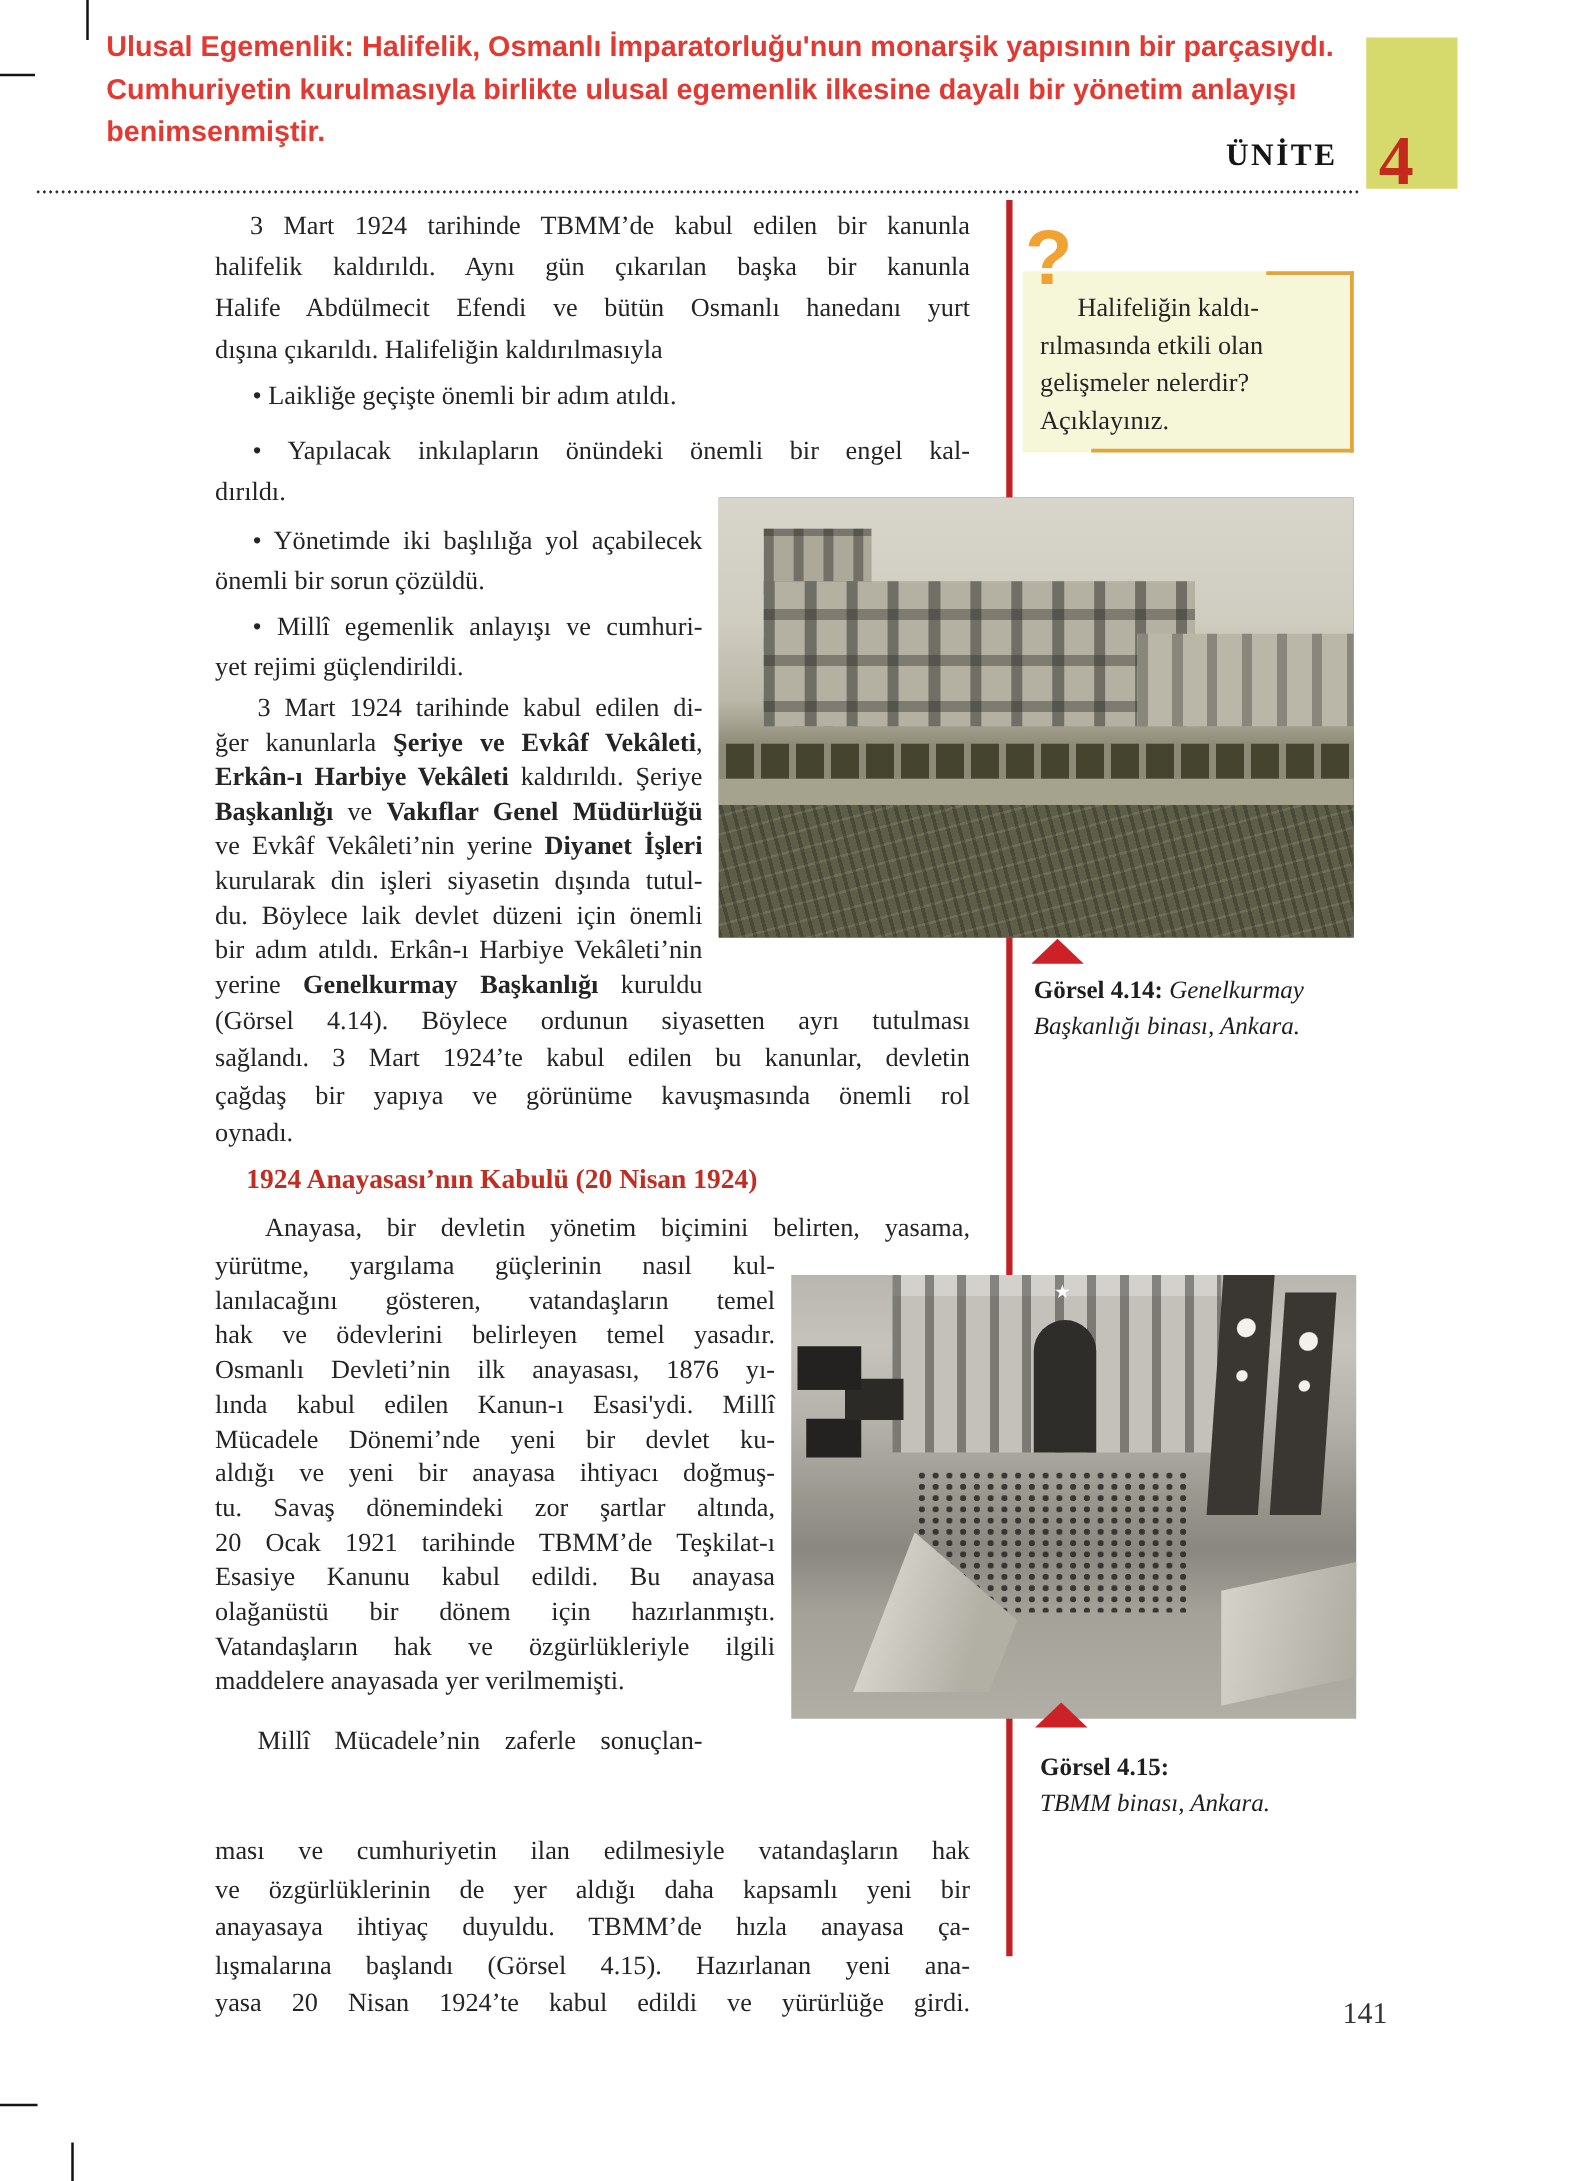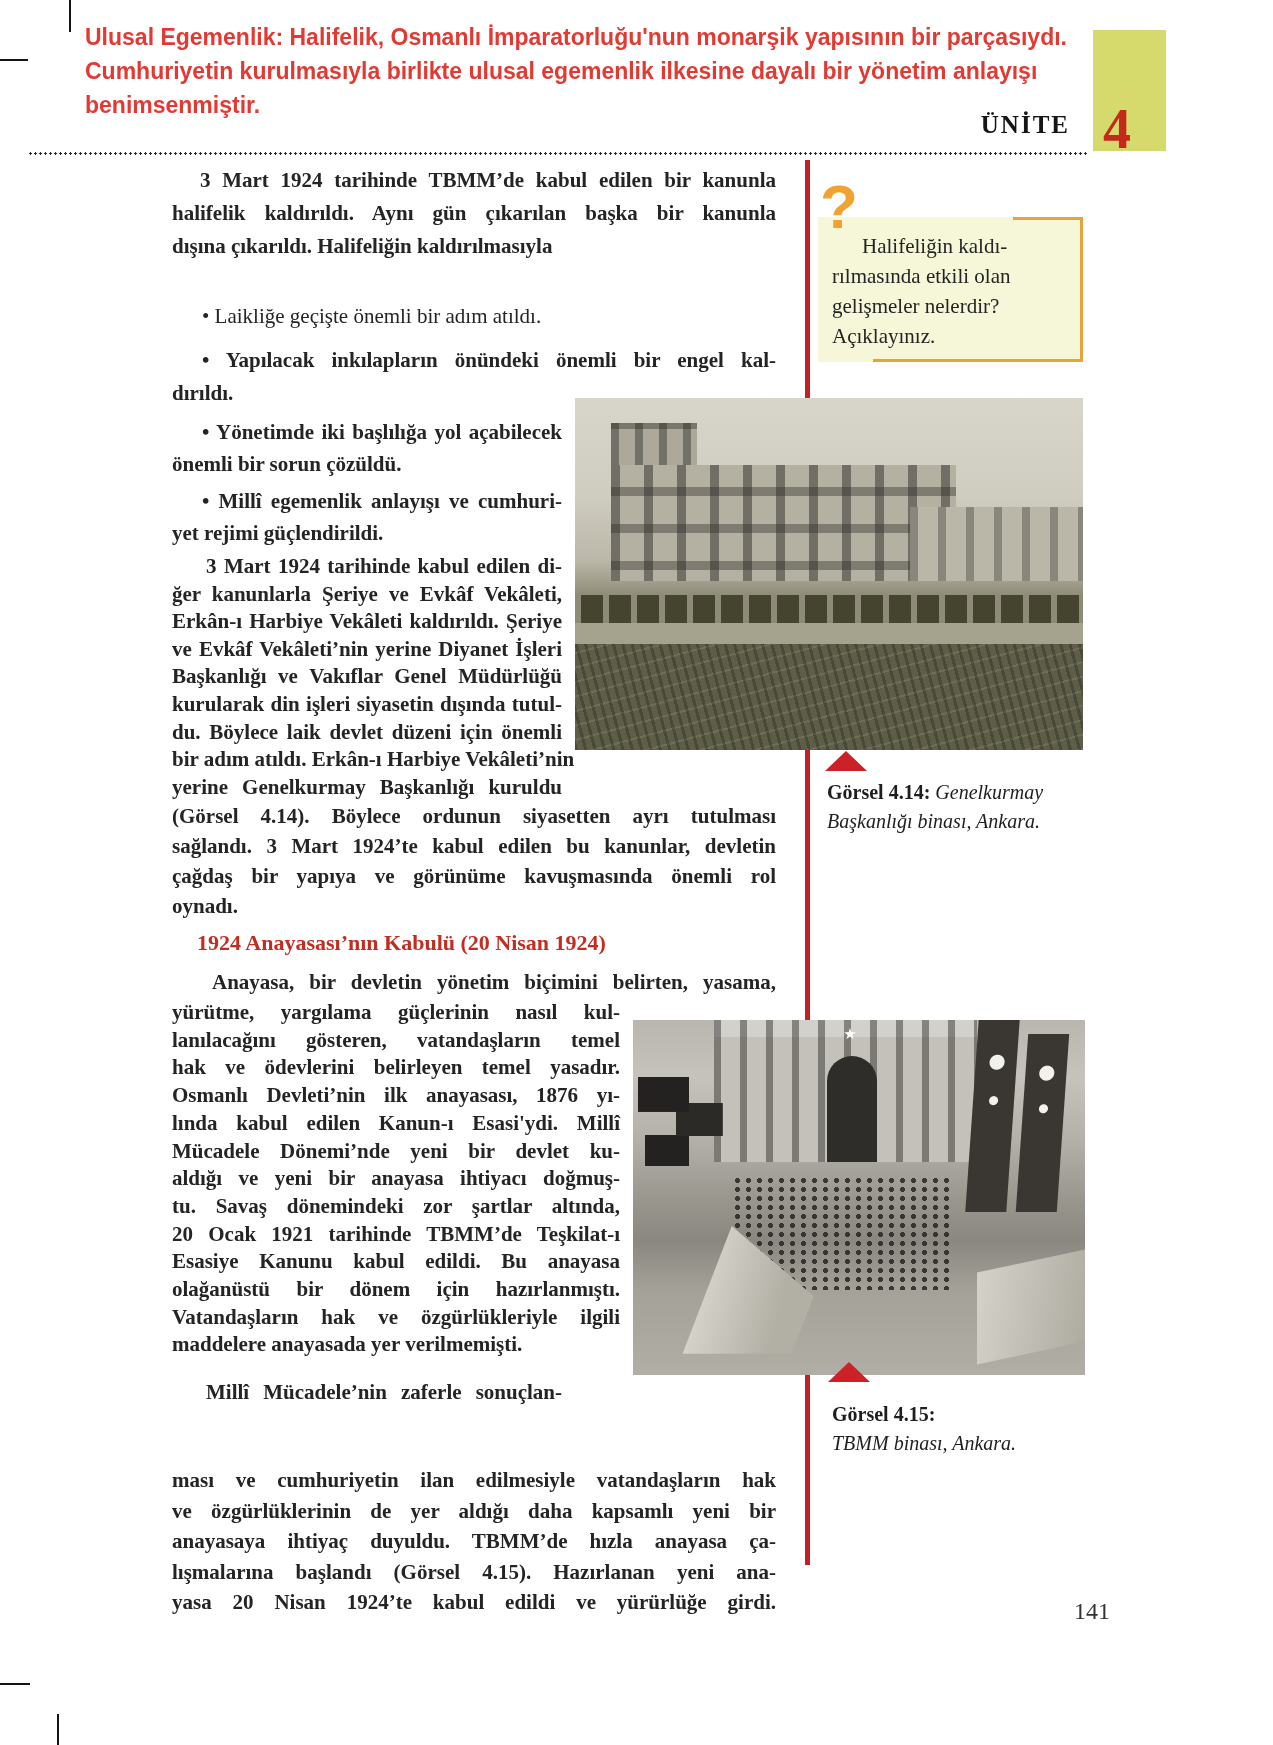--- a/index.html
+++ b/index.html
@@ -17,21 +17,21 @@
   #unitnum{position:absolute;left:10px;bottom:-6px;font-size:56px;font-weight:bold;
            color:#c32a1c;line-height:1;}
   #dotted{left:28px;top:152px;width:1060px;height:3px;
           background-image:radial-gradient(circle,#2a2a2a 1.1px,transparent 1.3px);
           background-size:5px 3px;background-repeat:repeat-x;}
   #redline{left:805px;top:160px;width:5px;height:1405px;background:#c02026;}
 
   
   .tblock{position:absolute;font-size:21px;color:#242424;}
   .tblock .tline{white-space:nowrap;}
-  .just .tline{text-align:justify;text-align-last:justify;font-weight:bold;}
+  .just .tline{text-align:justify;text-align-last:justify;}
   .tline.nj{text-align:left;text-align-last:left !important;}
   .tblock .tline:first-child{text-indent:var(--ind,0px);}
   #para1{left:172px;top:164px;width:604px;line-height:33px;--ind:28px;}
   #b1{left:172px;top:300px;width:604px;line-height:33px;--ind:30px;}
   #b2{left:172px;top:344px;width:604px;line-height:33px;--ind:30px;}
   #b3{left:172px;top:416px;width:390px;line-height:32px;--ind:30px;}
   #b4{left:172px;top:485px;width:390px;line-height:32px;--ind:30px;}
   #p2a{left:172px;top:553px;width:390px;line-height:27.6px;--ind:34px;}
   #p2b{left:172px;top:801px;width:604px;line-height:30px;}
   #heading{left:197px;top:930px;font-size:22px;font-weight:bold;color:#c22d22;text-align:right;}
@@ -147,20 +147,21 @@
   <div class="abs tblock" id="qtext">
       <div class="tline">Halifeliğin kaldı-</div>
       <div class="tline">rılmasında etkili olan</div>
       <div class="tline">gelişmeler nelerdir?</div>
       <div class="tline">Açıklayınız.</div>
     </div>
 
   <div class="tblock just" id="para1">
       <div class="tline">3 Mart 1924 tarihinde TBMM’de kabul edilen bir kanunla</div>
       <div class="tline">halifelik kaldırıldı. Aynı gün çıkarılan başka bir kanunla</div>
+      <div class="tline">Halife Abdülmecit Efendi ve bütün Osmanlı hanedanı yurt</div>
       <div class="tline nj">dışına çıkarıldı. Halifeliğin kaldırılmasıyla</div>
     </div>
   <div class="tblock" id="b1">
       <div class="tline nj">• Laikliğe geçişte önemli bir adım atıldı.</div>
     </div>
   <div class="tblock just" id="b2">
       <div class="tline">• Yapılacak inkılapların önündeki önemli bir engel kal-</div>
       <div class="tline nj">dırıldı.</div>
     </div>
   <div class="tblock just" id="b3">
@@ -168,22 +169,22 @@
       <div class="tline nj">önemli bir sorun çözüldü.</div>
     </div>
   <div class="tblock just" id="b4">
       <div class="tline">• Millî egemenlik anlayışı ve cumhuri-</div>
       <div class="tline nj">yet rejimi güçlendirildi.</div>
     </div>
   <div class="tblock just" id="p2a">
       <div class="tline">3 Mart 1924 tarihinde kabul edilen di-</div>
       <div class="tline">ğer kanunlarla <b>Şeriye ve Evkâf Vekâleti</b>,</div>
       <div class="tline"><b>Erkân-ı Harbiye Vekâleti</b> kaldırıldı. Şeriye</div>
+      <div class="tline"><b>Başkanlığı</b> ve <b>Vakıflar Genel Müdürlüğü</b></div>
       <div class="tline">ve Evkâf Vekâleti’nin yerine <b>Diyanet İşleri</b></div>
-      <div class="tline"><b>Başkanlığı</b> ve <b>Vakıflar Genel Müdürlüğü</b></div>
       <div class="tline">kurularak din işleri siyasetin dışında tutul-</div>
       <div class="tline">du. Böylece laik devlet düzeni için önemli</div>
       <div class="tline">bir adım atıldı. Erkân-ı Harbiye Vekâleti’nin</div>
       <div class="tline">yerine <b>Genelkurmay Başkanlığı</b> kuruldu</div>
     </div>
   <div class="tblock just" id="p2b">
       <div class="tline">(Görsel 4.14). Böylece ordunun siyasetten ayrı tutulması</div>
       <div class="tline">sağlandı. 3 Mart 1924’te kabul edilen bu kanunlar, devletin</div>
       <div class="tline">çağdaş bir yapıya ve görünüme kavuşmasında önemli rol</div>
       <div class="tline nj">oynadı.</div>

